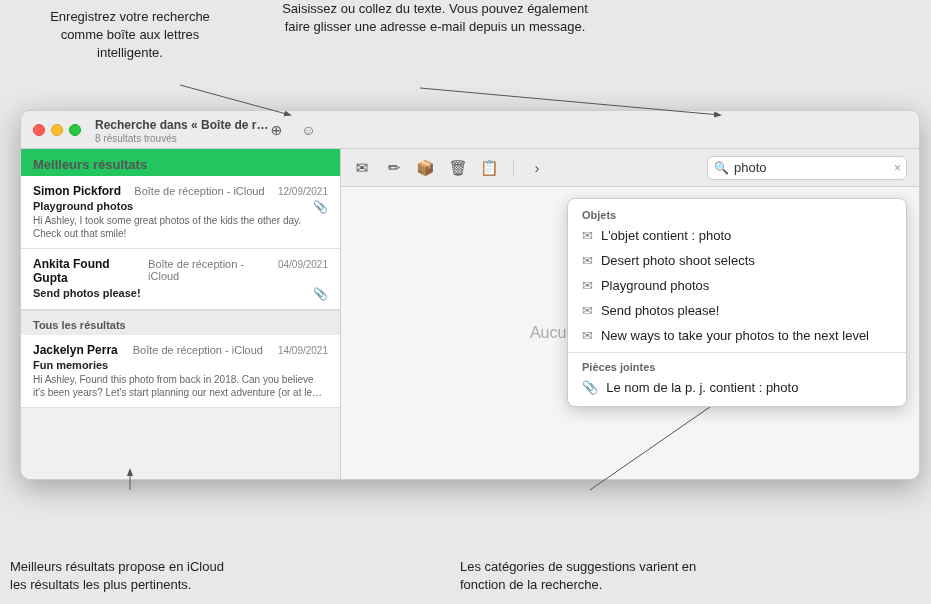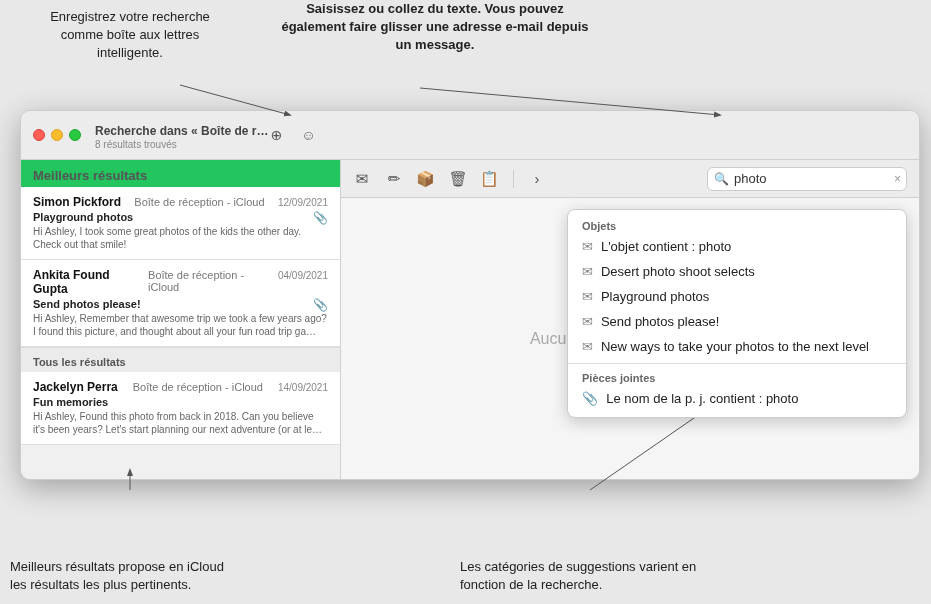--- a/index.html
+++ b/index.html
@@ -24,21 +24,20 @@
     .annotation-top-left {
       top: 8px;
       left: 30px;
       width: 200px;
     }
 
     .annotation-top-right {
       top: 0px;
       left: 280px;
       width: 310px;
-      font-weight: bold;
     }
 
     .annotation-bottom-left {
       bottom: 10px;
       left: 10px;
       width: 220px;
       text-align: left;
     }
 
     .annotation-bottom-right {
@@ -61,21 +60,21 @@
       display: flex;
       flex-direction: column;
       overflow: hidden;
       border: 1px solid #ccc;
     }
 
     
     .title-bar {
       background: #ececec;
       border-bottom: 1px solid #d0d0d0;
-      height: 49px;
+      height: 38px;
       display: flex;
       align-items: center;
       padding: 0 12px;
       flex-shrink: 0;
     }
 
     .traffic-lights {
       display: flex;
       gap: 6px;
       margin-right: 14px;
@@ -400,21 +399,20 @@
       <div class="message-item">
         <div class="message-item-header">
           <span class="message-sender">Ankita Found Gupta</span>
           <span class="message-mailbox">Boîte de réception - iCloud</span>
           <span class="message-date">04/09/2021</span>
         </div>
         <div class="message-subject">
           Send photos please!
           <span class="message-attachment">📎</span>
         </div>
-        <div class="message-preview">Hi Ashley, Remember that awesome trip we took a few years ago? I found this picture, and thought about all your fun road trip ga…</div>
       </div>
 
       <div class="all-results-header">Tous les résultats</div>
 
       <div class="message-item">
         <div class="message-item-header">
           <span class="message-sender">Jackelyn Perra</span>
           <span class="message-mailbox">Boîte de réception - iCloud</span>
           <span class="message-date">14/09/2021</span>
         </div>

